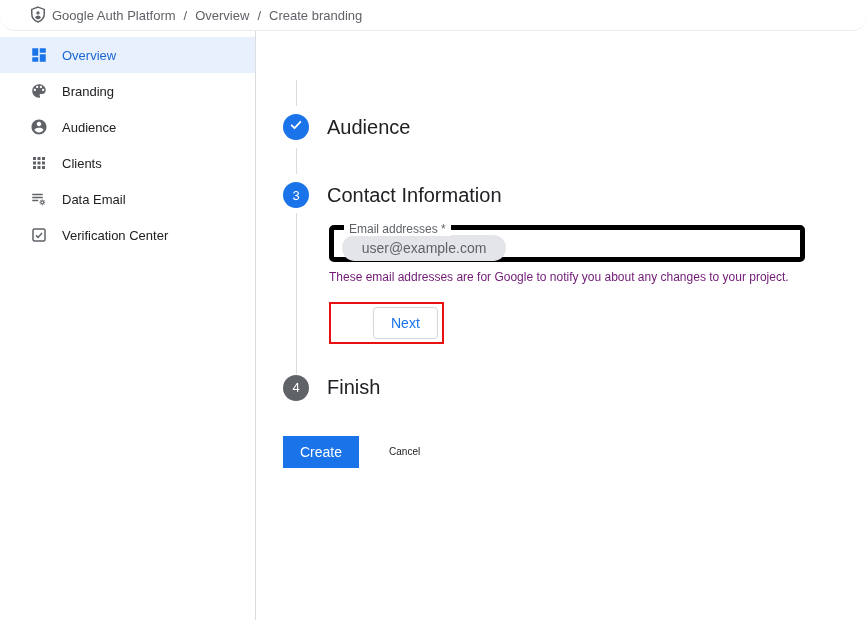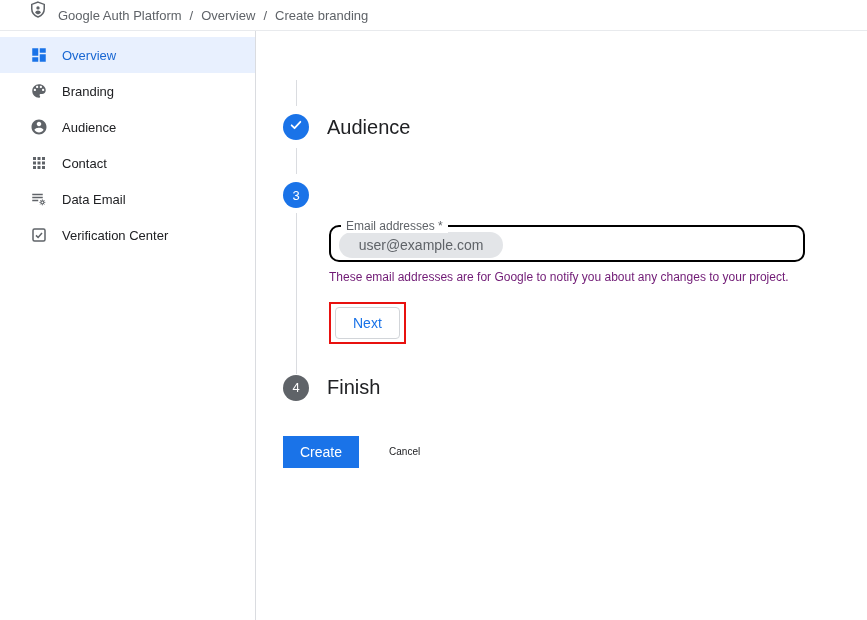--- a/index.html
+++ b/index.html
@@ -7,24 +7,26 @@
   body {
     font-family: "Liberation Sans", sans-serif;
     background: #ffffff;
     color: #202124;
   }
 
   
   .topbar {
     height: 31px;
     display: flex;
-    gap: 10px;
+    align-items: center;
+    gap: 4px;
     padding-left: 28px;
     border-bottom: 1px solid #e8eaed;
     background: #fff;
+    border-radius: 15px;
   }
   .breadcrumb { display: flex; align-items: center; gap: 8px; }
   .crumb { font-size: 13px; color: #5f6368; cursor: pointer; white-space: nowrap; }
   .crumb-sep { font-size: 13px; color: #5f6368; }
 
   
   .content-row { display: flex; height: 589px; }
 
   
   .sidebar { width: 256px; flex: none; border-right: 1px solid #dadce0; padding-top: 6px; background: #fff; }
@@ -70,22 +72,22 @@
     border-left: 1px solid #dadce0;
     padding: 12px 0 30px 32px;
     margin-top: 4px;
   }
 
   
   .text-field {
     position: relative;
     width: 476px;
     height: 37px;
-    border: 2px solid #000000;
-    border-radius: 10px;
+    border: 5px solid #000000;
+    border-radius: 5px;
     background: #fff;
     cursor: text;
   }
   .field-label {
     position: absolute;
     top: -8px; left: 10px;
     background: #fff;
     padding: 0 5px;
     font-size: 12px;
     color: #5f6368;
@@ -117,20 +119,21 @@
   .next-btn {
     display: inline-block;
     background: #fff;
     border: 1px solid #d2d5d9;
     border-radius: 4px;
     color: #1a73e8;
     font-size: 14px;
     font-weight: 500;
     padding: 7px 17px;
     cursor: pointer;
+    margin-left: 38px;
   }
 
   
   .actions { display: flex; align-items: center; gap: 30px; margin-top: 34px; }
   .create-btn {
     background: #1a73e8;
     color: #fff;
     border: none;
     border-radius: 0;
     padding: 8px 17px;
@@ -197,21 +200,21 @@
       </span>
       <span>Audience</span>
     </div>
 
     <div class="side-item">
       <span class="side-icon">
         <svg width="18" height="18" viewBox="0 0 24 24">
             <path d="M4 8h4V4H4v4zm6 0h4V4h-4v4zm6-4v4h4V4h-4zM4 14h4v-4H4v4zm6 0h4v-4h-4v4zm6 0h4v-4h-4v4zM4 20h4v-4H4v4zm6 0h4v-4h-4v4zm6 0h4v-4h-4v4z" fill="#5f6368"></path>
           </svg>
       </span>
-      <span>Contact</span>
+      <span>Clients</span>
     </div>
 
     <div class="side-item">
       <span class="side-icon">
         <svg width="18" height="18" viewBox="0 0 24 24">
           <path d="M3 5h14v2H3zM3 9h14v2H3zM3 13h8v2H3z" fill="#5f6368"></path>
           <circle cx="16.5" cy="16.5" r="2" fill="none" stroke="#5f6368" stroke-width="1.5"></circle>
           <path d="M16.5 12.6v1.4M16.5 19v1.4M12.6 16.5H14M19 16.5h1.4M13.8 13.8l1 1M18.2 18.2l1 1M19.2 13.8l-1 1M14.8 18.2l-1 1" stroke="#5f6368" stroke-width="1.3"></path>
         </svg>
       </span>
@@ -245,20 +248,21 @@
           </span>
         </div>
         <div class="step-label">Audience</div>
       </div>
       <div class="connector"></div>
 
       <div class="step-header">
         <div class="circle active">
           <span class="num">3</span>
         </div>
+        <div class="step-label">Contact Information</div>
       </div>
 
       <div class="step-body">
         <div class="text-field">
           <span class="field-label">Email addresses *</span>
           <span class="chip">user@example.com</span>
         </div>
         <div class="helper">These email addresses are for Google to notify you about any changes to your project.</div>
 
         <div class="next-annotation">

